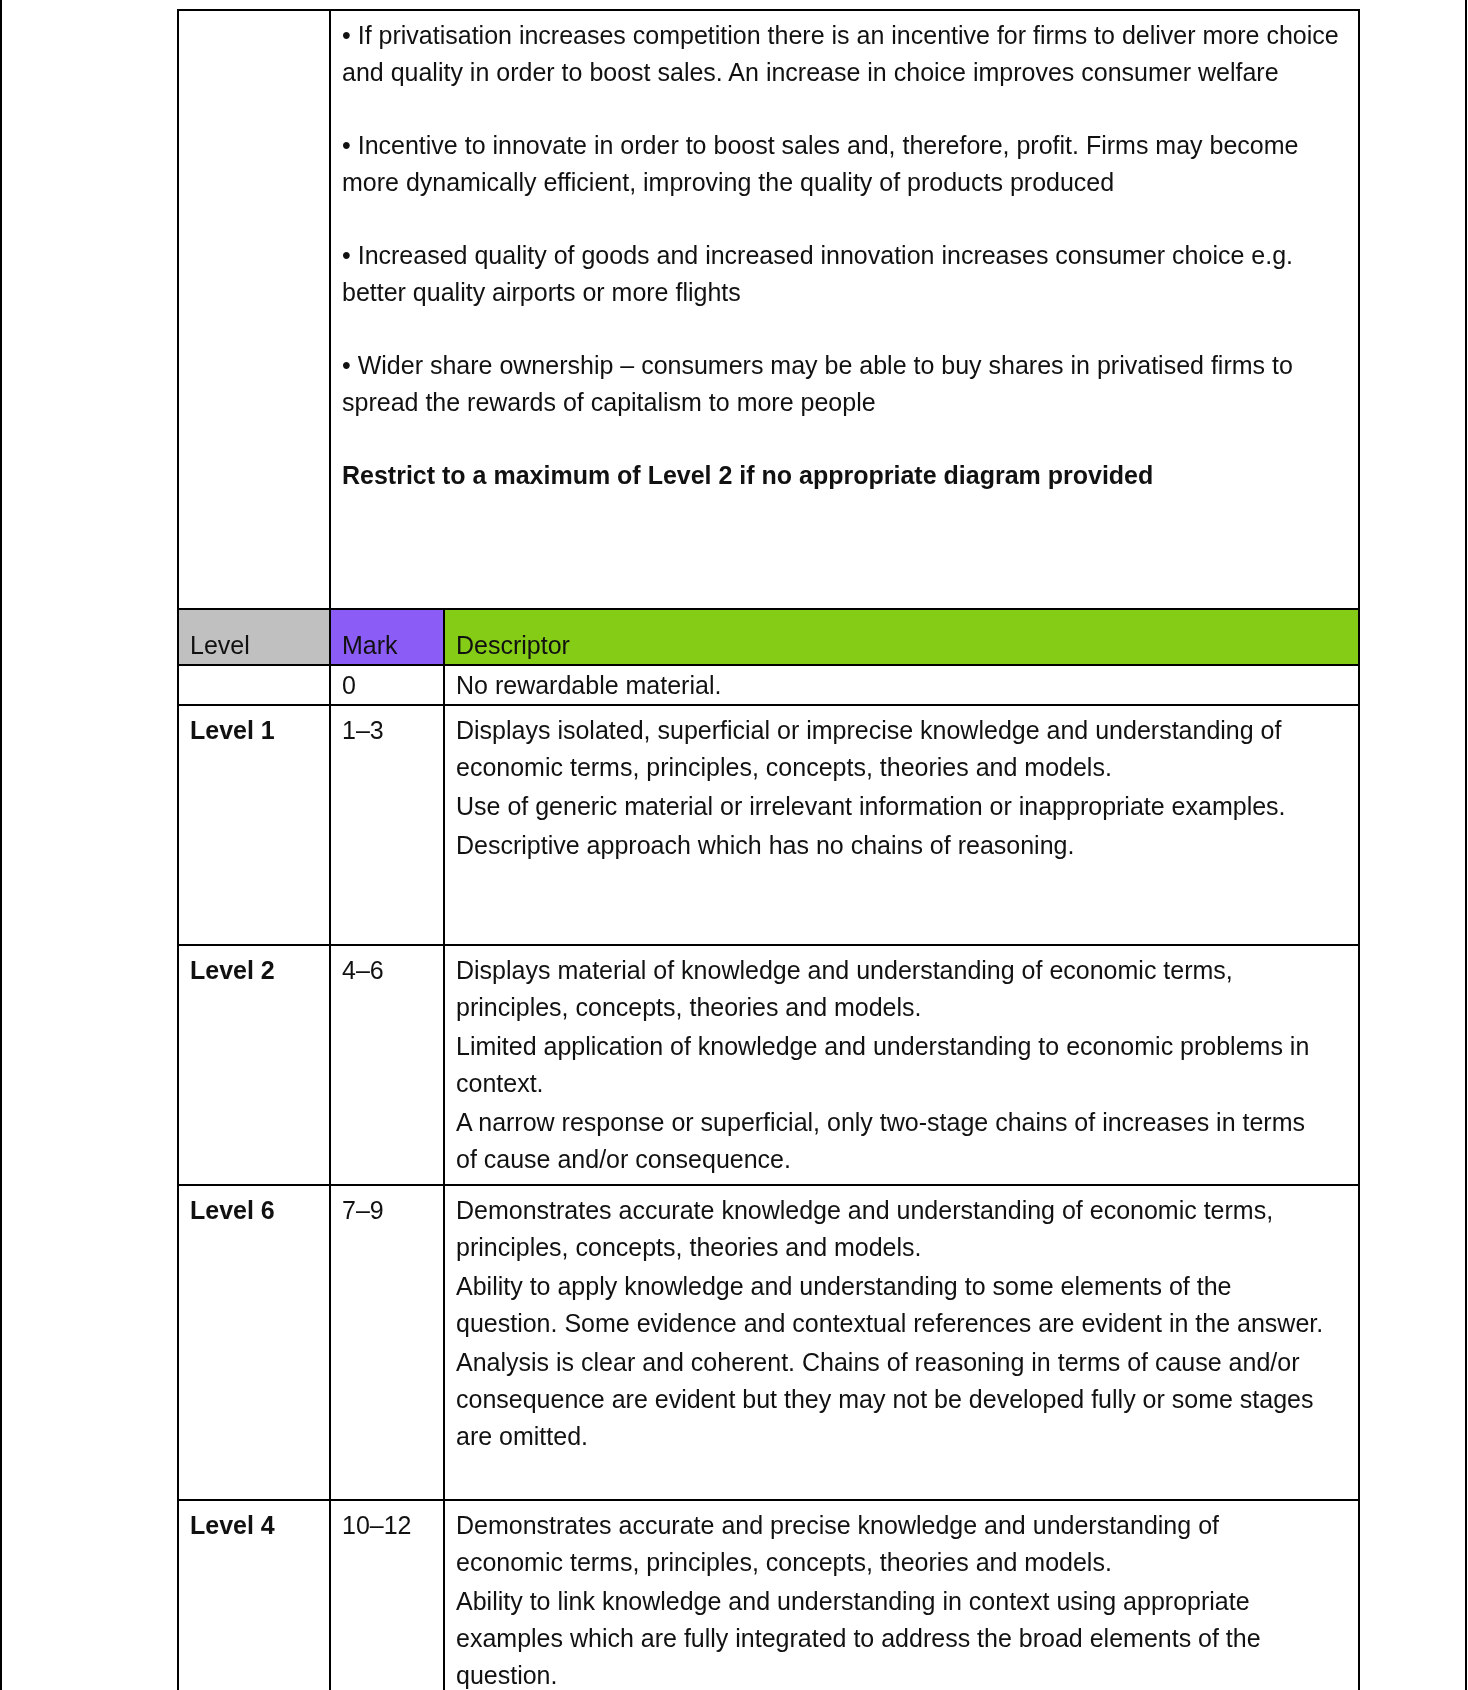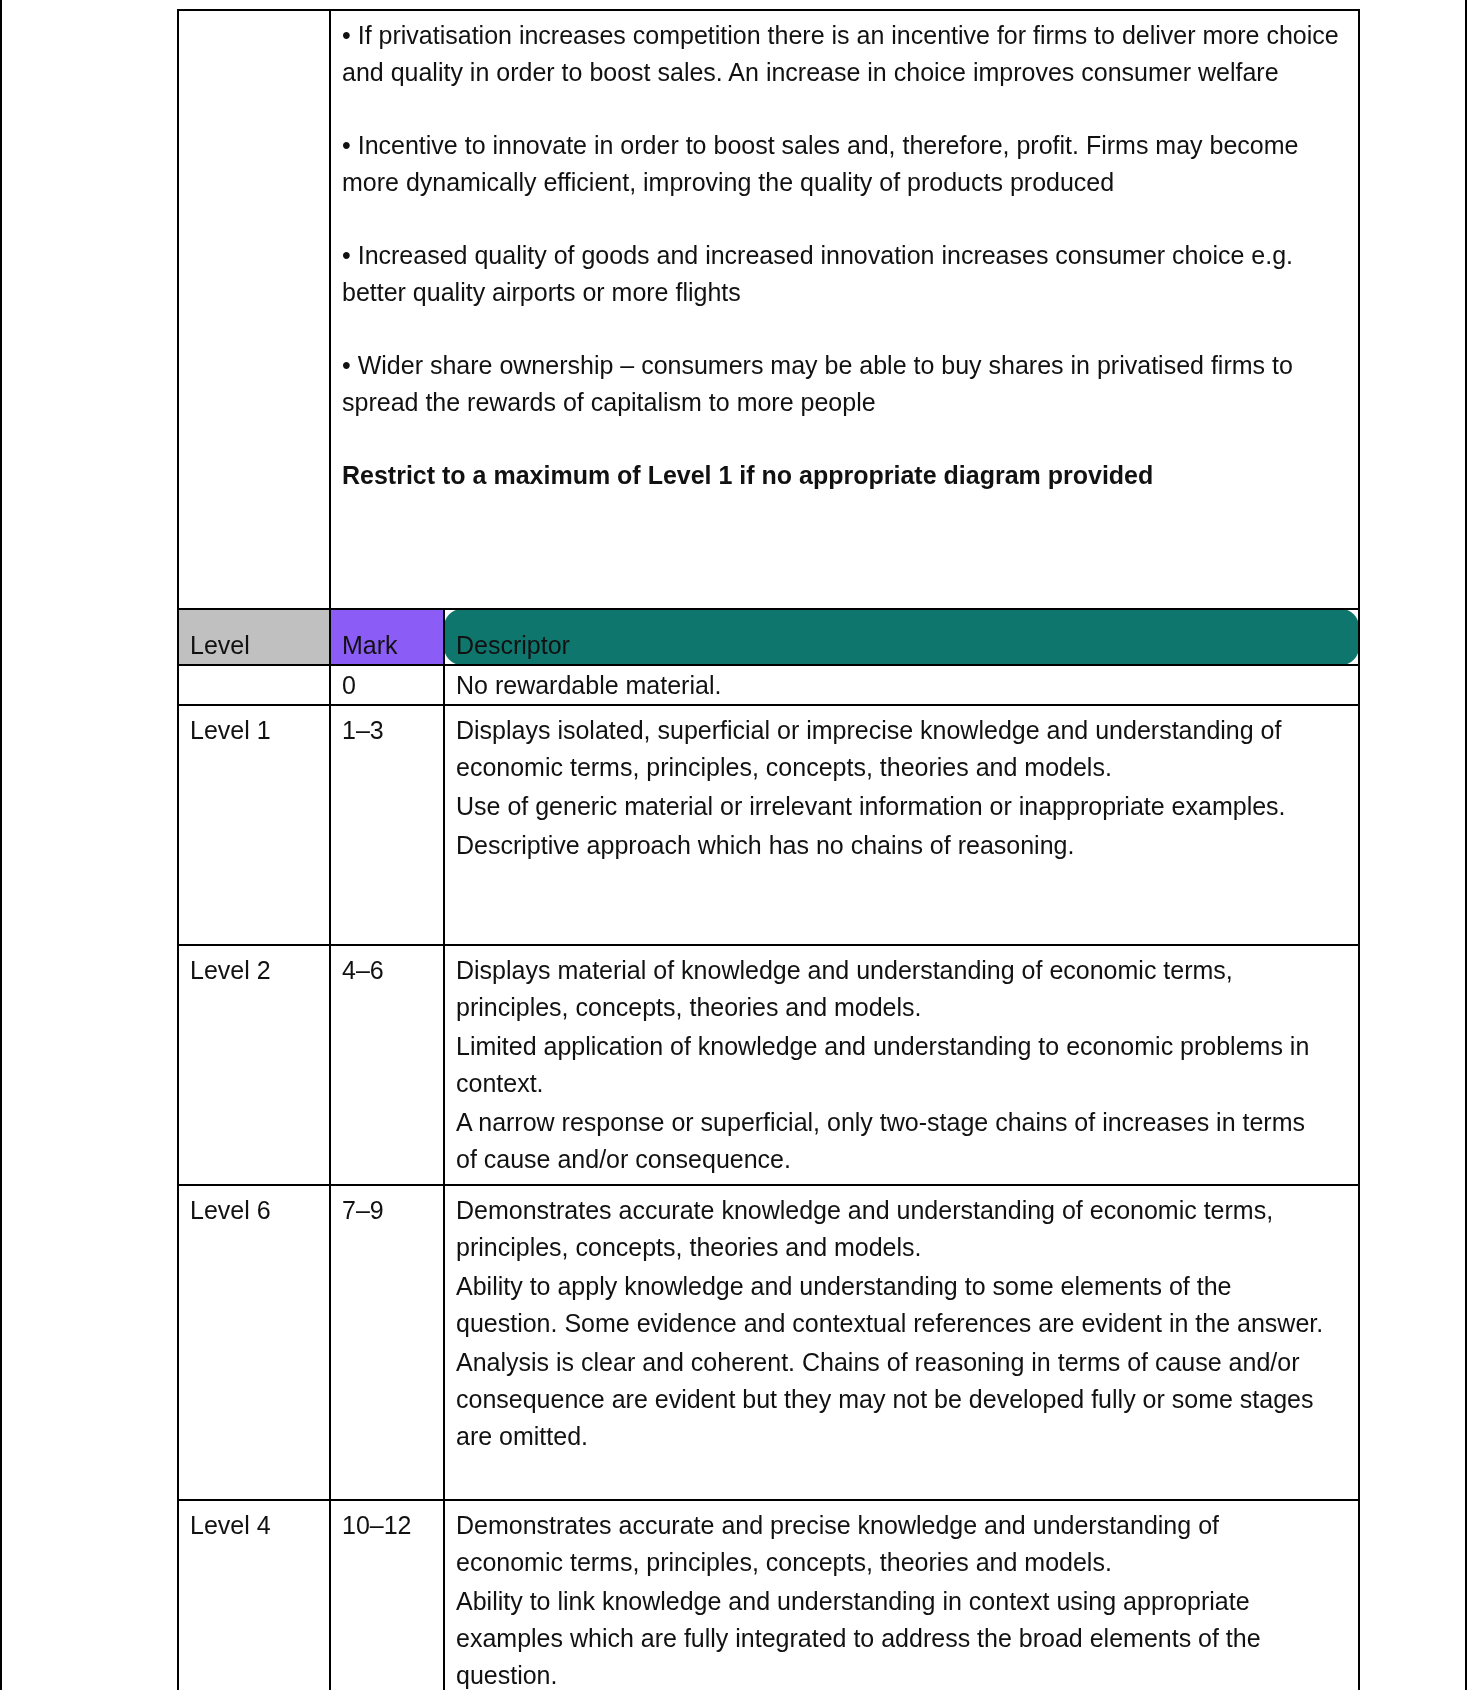--- a/index.html
+++ b/index.html
@@ -21,21 +21,21 @@
     col.c-desc { width: 915px; }
 
     tr.guidance-row td { height: 591px; padding-top: 6px; }
     .bullet { margin: 0 0 36px 0; }
     .bullet:last-of-type { margin-bottom: 36px; }
     .restrict { font-weight: bold; margin: 0; }
 
     tr.header-row td { background: #c0c0c0; height: 38px; line-height: 38px; padding-top: 16px; }
     tr.zero-row td { height: 36px; line-height: 38px; }
     tr.level-row td { padding-top: 6px; }
-    .lvl-name { font-weight: normal; }
+    .lvl-name { font-weight: bold; }
     .desc-p { margin: 0 16px 2px 0; }
     tr.l1 td { height: 232px; }
     tr.l2 td { height: 232px; }
     tr.l3 td { height: 307px; }
     tr.l4 td { height: 195px; }
   </style>
 </head>
 <body>
 
 <div class="page-edge-left"></div>
@@ -48,28 +48,28 @@
       <col class="c-desc">
   </colgroup>
   <tbody>
     <tr class="guidance-row">
       <td></td>
       <td colspan="2">
         <p class="bullet">• If privatisation increases competition there is an incentive for firms to deliver more choice and quality in order to boost sales. An increase in choice improves consumer welfare</p>
         <p class="bullet">• Incentive to innovate in order to boost sales and, therefore, profit. Firms may become more dynamically efficient, improving the quality of products produced</p>
         <p class="bullet">• Increased quality of goods and increased innovation increases consumer choice e.g. better quality airports or more flights</p>
         <p class="bullet">• Wider share ownership – consumers may be able to buy shares in privatised firms to spread the rewards of capitalism to more people</p>
-        <p class="restrict">Restrict to a maximum of Level 1 if no appropriate diagram provided</p>
+        <p class="restrict">Restrict to a maximum of Level 2 if no appropriate diagram provided</p>
       </td>
     </tr>
 
     <tr class="header-row">
       <td style="background: rgb(192, 192, 192);">Level</td>
       <td style="background: #8b5cf6; margin-top: 28px;">Mark</td>
-      <td style="background: #0f766e; border-radius: 18px;">Descriptor</td>
+      <td style="background: #84cc16;">Descriptor</td>
     </tr>
 
     <tr class="zero-row">
       <td></td>
       <td>0</td>
       <td>No rewardable material.</td>
     </tr>
 
     <tr class="level-row l1">
       <td class="lvl-name">Level 1</td>

